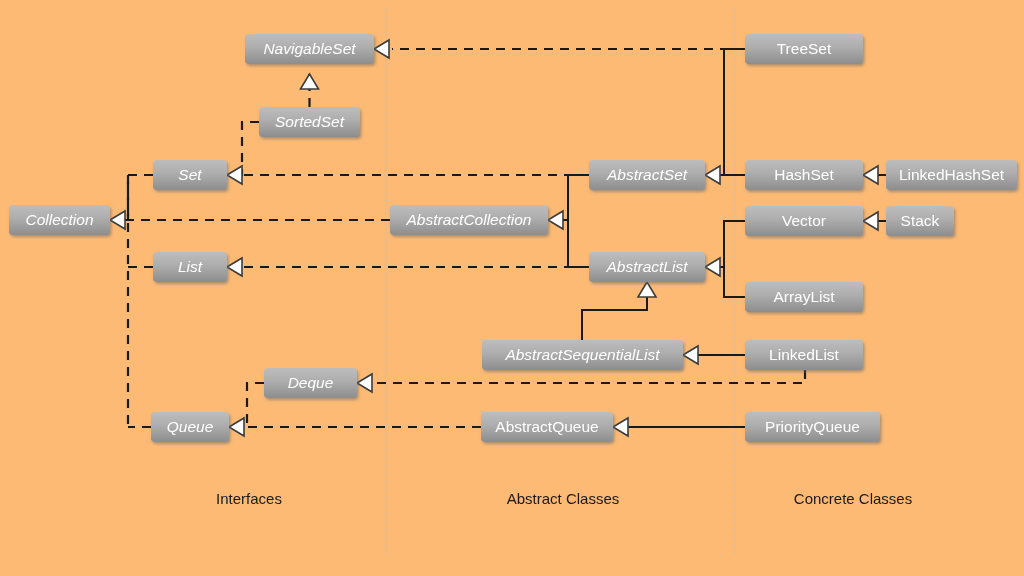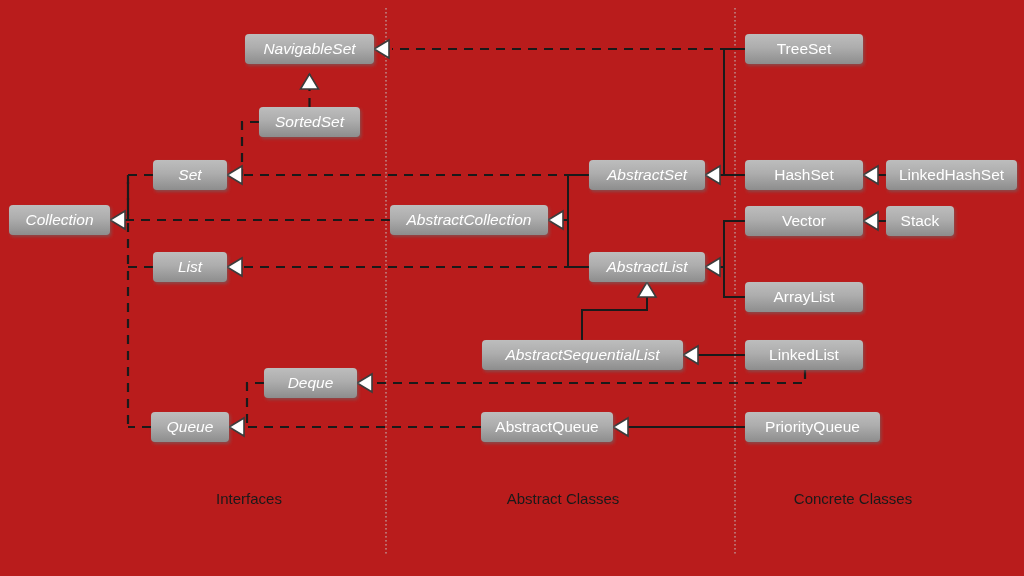--- a/index.html
+++ b/index.html
@@ -10,21 +10,21 @@
   body {
     width: 1024px;
     height: 576px;
     font-family: "Liberation Sans", sans-serif;
     overflow: hidden;
   }
   #diagram-root {
     position: relative;
     width: 1024px;
     height: 576px;
-    background: #b91c1c;
+    background: #fdba74;
   }
   svg#diagram-svg {
     position: absolute;
     left: 0;
     top: 0;
     width: 1024px;
     height: 576px;
   }
   .node-label {
     fill: #ffffff;

